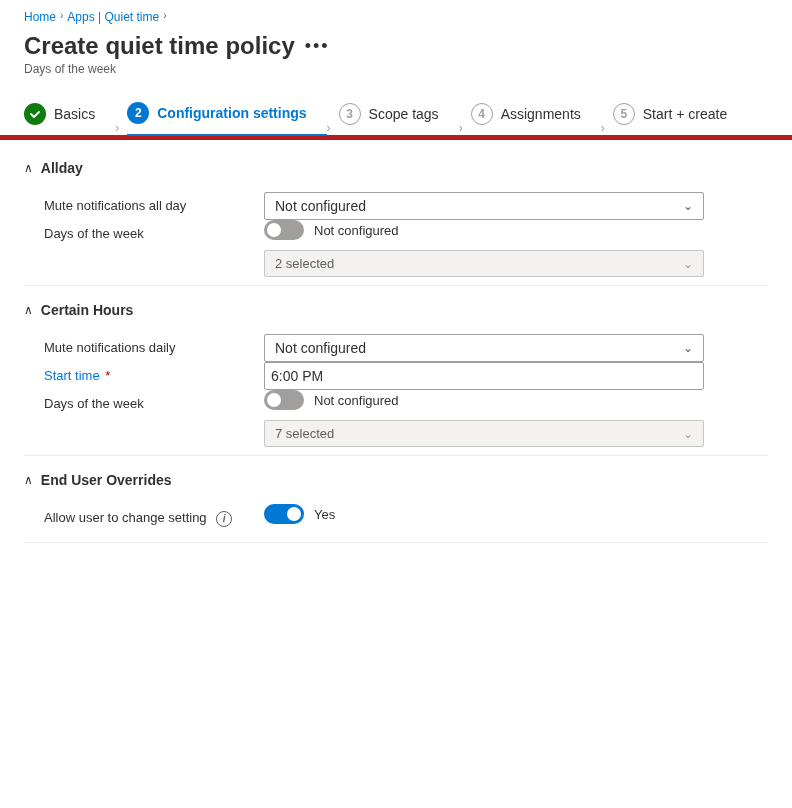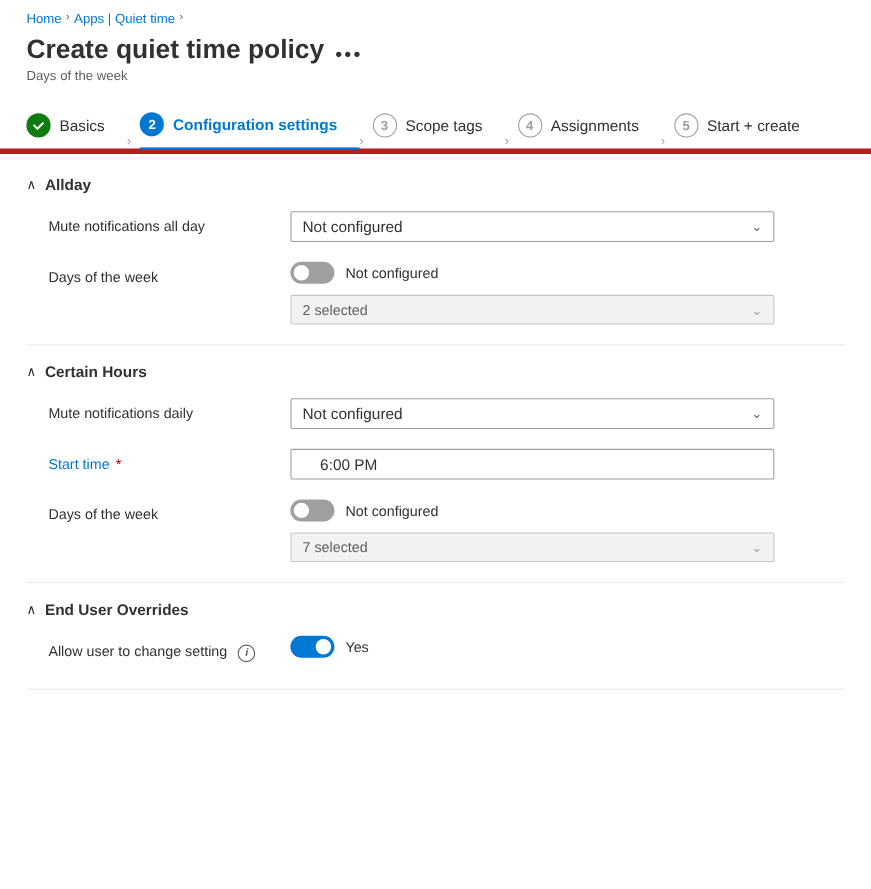--- a/index.html
+++ b/index.html
@@ -18,21 +18,21 @@
       color: #0078d4;
       padding: 10px 24px 4px;
     }
     .breadcrumb span { color: #0078d4; cursor: pointer; }
     .breadcrumb .sep { color: #605e5c; font-size: 10px; }
     .breadcrumb .current { color: #0078d4; }
 
     .page-header {
       padding: 4px 24px 2px;
       display: flex;
-      align-items: flex-end;
+      align-items: center;
       gap: 10px;
     }
     .page-title {
       font-size: 24px;
       font-weight: 600;
       color: #323130;
     }
     .more-icon {
       font-size: 18px;
       color: #323130;
@@ -125,21 +125,20 @@
     }
     .section-title {
       font-size: 14px;
       font-weight: 600;
       color: #323130;
     }
 
     .form-row {
       display: flex;
       align-items: flex-start;
-      margin-bottom: 18px;
       margin-left: 20px;
     }
     .form-label {
       width: 220px;
       min-width: 220px;
       font-size: 13px;
       color: #323130;
       padding-top: 6px;
     }
     .form-label.required-label {
@@ -230,21 +229,21 @@
       font-size: 12px;
       color: #a19f9d;
     }
 
     
     .text-input {
       width: 100%;
       max-width: 440px;
       border: 1px solid #a19f9d;
       border-radius: 2px;
-      padding: 5px 26px;
+      padding: 5px 6px;
       font-size: 14px;
       color: #323130;
       background: #fff;
     }
 
     .divider {
       border: none;
       border-top: 1px solid #edebe9;
       margin: 8px 0 16px 0;
     }

